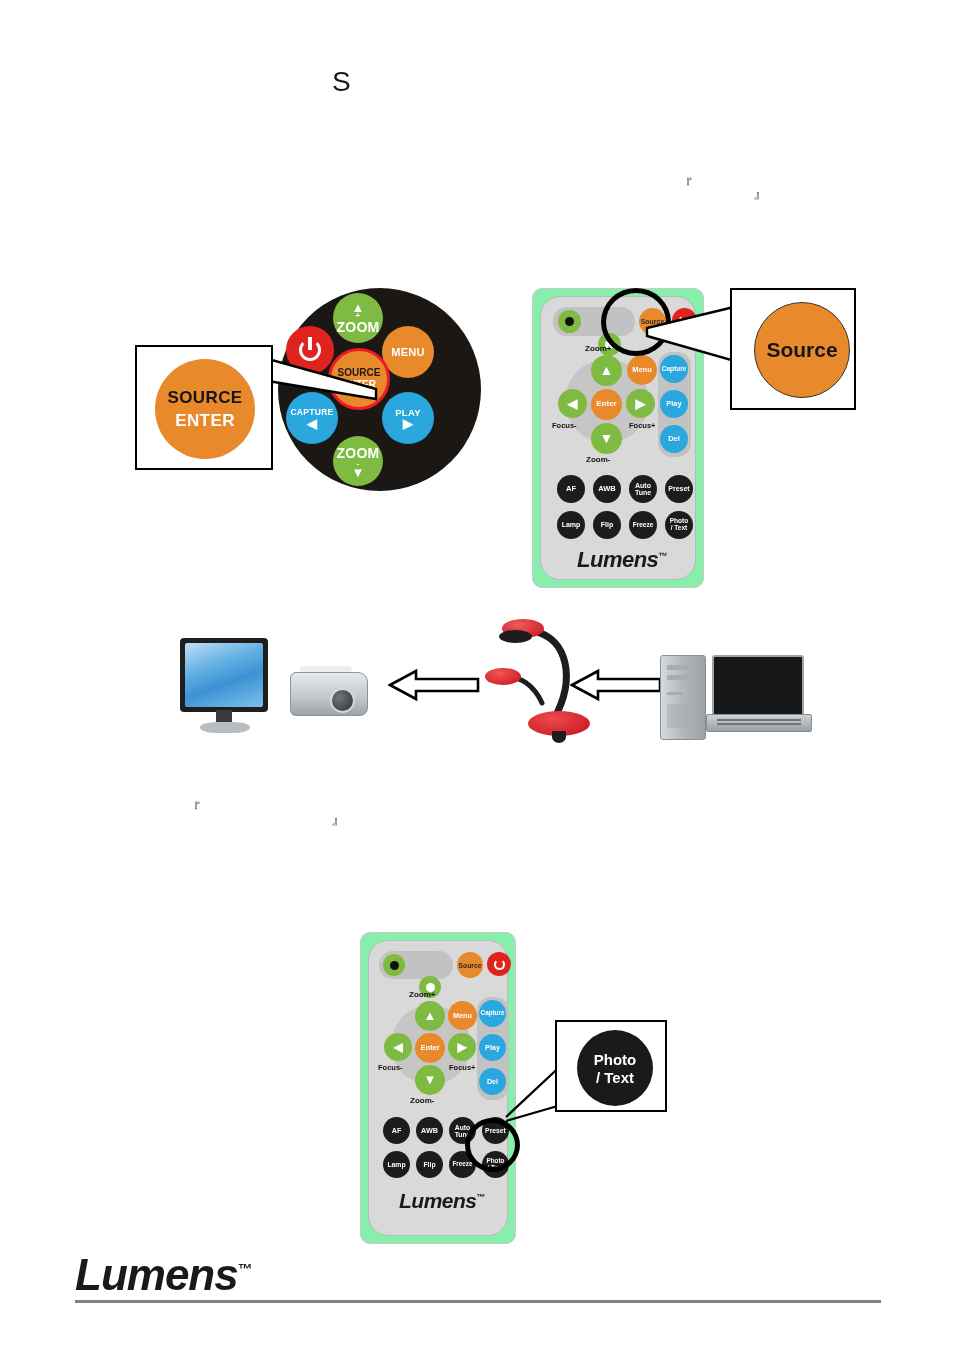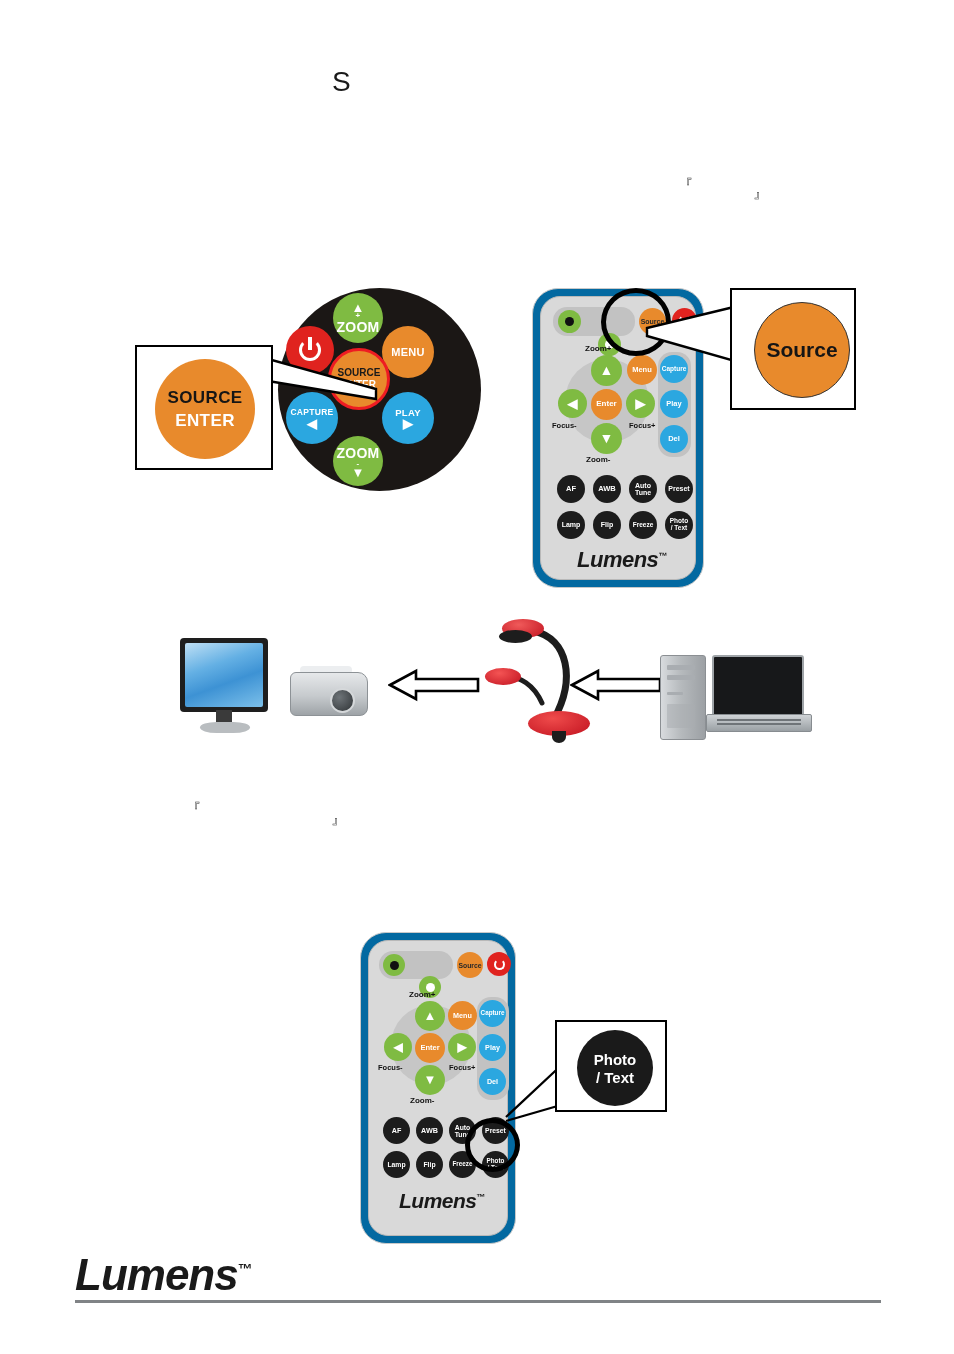--- a/index.html
+++ b/index.html
@@ -81,23 +81,23 @@
     display:flex;flex-direction:column;align-items:center;justify-content:center;
   }
   .callout-left .c1{color:#151515;font-size:17px;font-weight:bold;letter-spacing:.4px;}
   .callout-left .c2{color:#ffffff;font-size:17px;font-weight:bold;letter-spacing:.4px;margin-top:3px;}
 
   
   .tail-left{left:268px;top:355px;width:110px;height:55px;}
 
   
   .remote{
-    background:#0369a1;
+    background:#86efac;
     border:1.6px solid #c9c9c9;
-    border-radius:26px;
+    border-radius:10px;
     box-sizing:border-box;
   }
   .remote-inner{
     position:absolute;left:7px;top:7px;right:7px;bottom:7px;
     background:#d9d9d9;border-radius:20px;border:1px solid #b8b8b8;
   }
   .rbtn{
     position:absolute;border-radius:50%;
     display:flex;align-items:center;justify-content:center;
     text-align:center;color:#fff;font-weight:bold;line-height:1.03;

